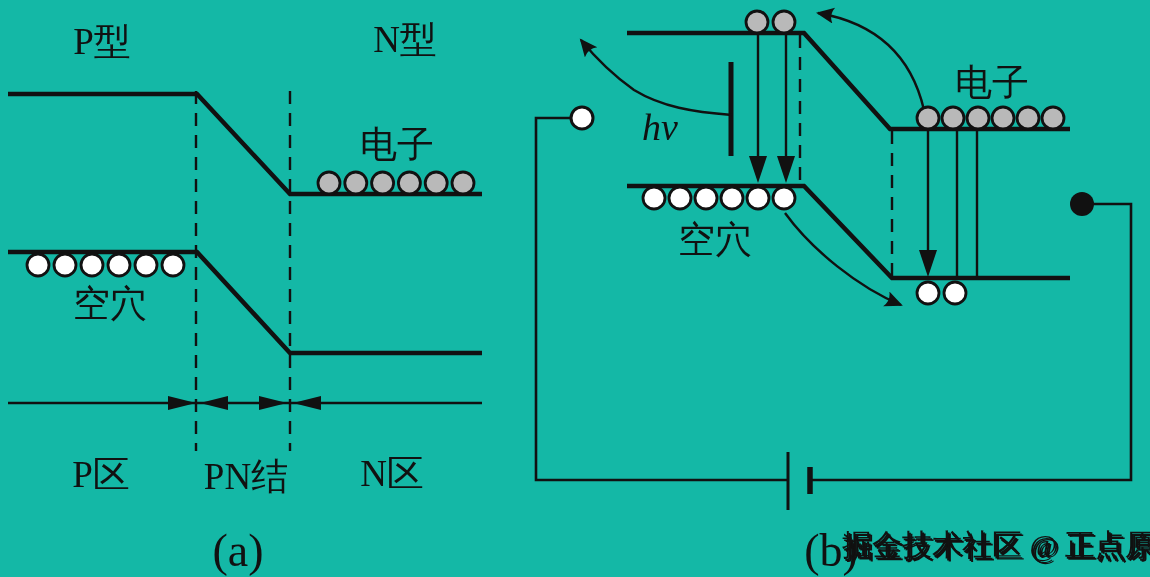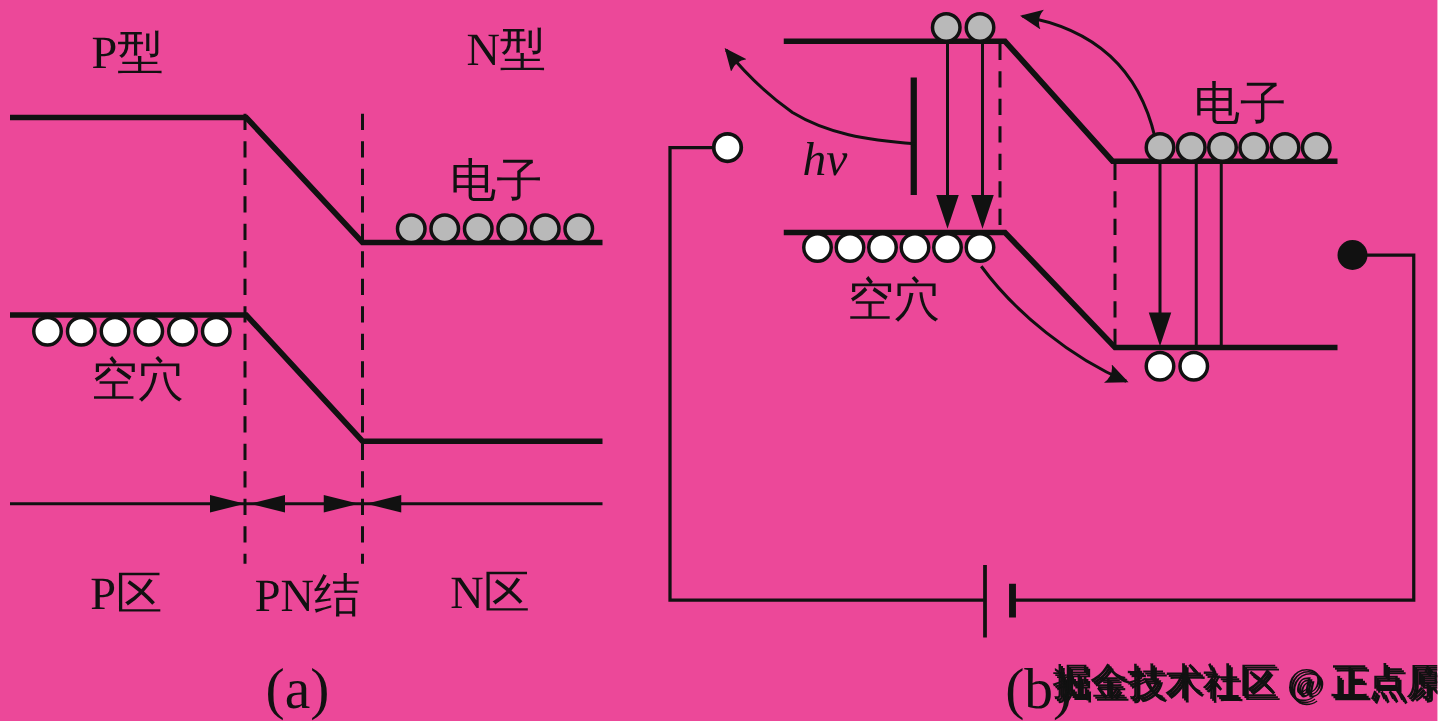--- a/index.html
+++ b/index.html
@@ -1,16 +1,16 @@
 <!DOCTYPE html>
 <html><head>
 <meta charset="utf-8">
 <style>
   html,body{margin:0;padding:0;background:#fff;}
-  .stage{position:relative;width:1150px;height:577px;background:#ec4899;overflow:hidden;}
+  .stage{position:relative;width:1150px;height:577px;background:#14b8a6;overflow:hidden;}
   svg{display:block;}
   text{font-family:"Liberation Serif","DejaVu Serif",serif;fill:#111;}
   .cjk{font-size:37px;}
   .caption{font-size:46px;}
   .hv{font-size:38px;font-style:italic;}
   .band{fill:none;stroke:#111;stroke-width:4.5;stroke-linejoin:miter;}
   .thin{fill:none;stroke:#111;stroke-width:2.4;}
   .dashed{fill:none;stroke:#111;stroke-width:2.4;stroke-dasharray:13 9;}
   .wire{fill:none;stroke:#111;stroke-width:2.6;}
   .particle{stroke:#111;stroke-width:2.8;}

